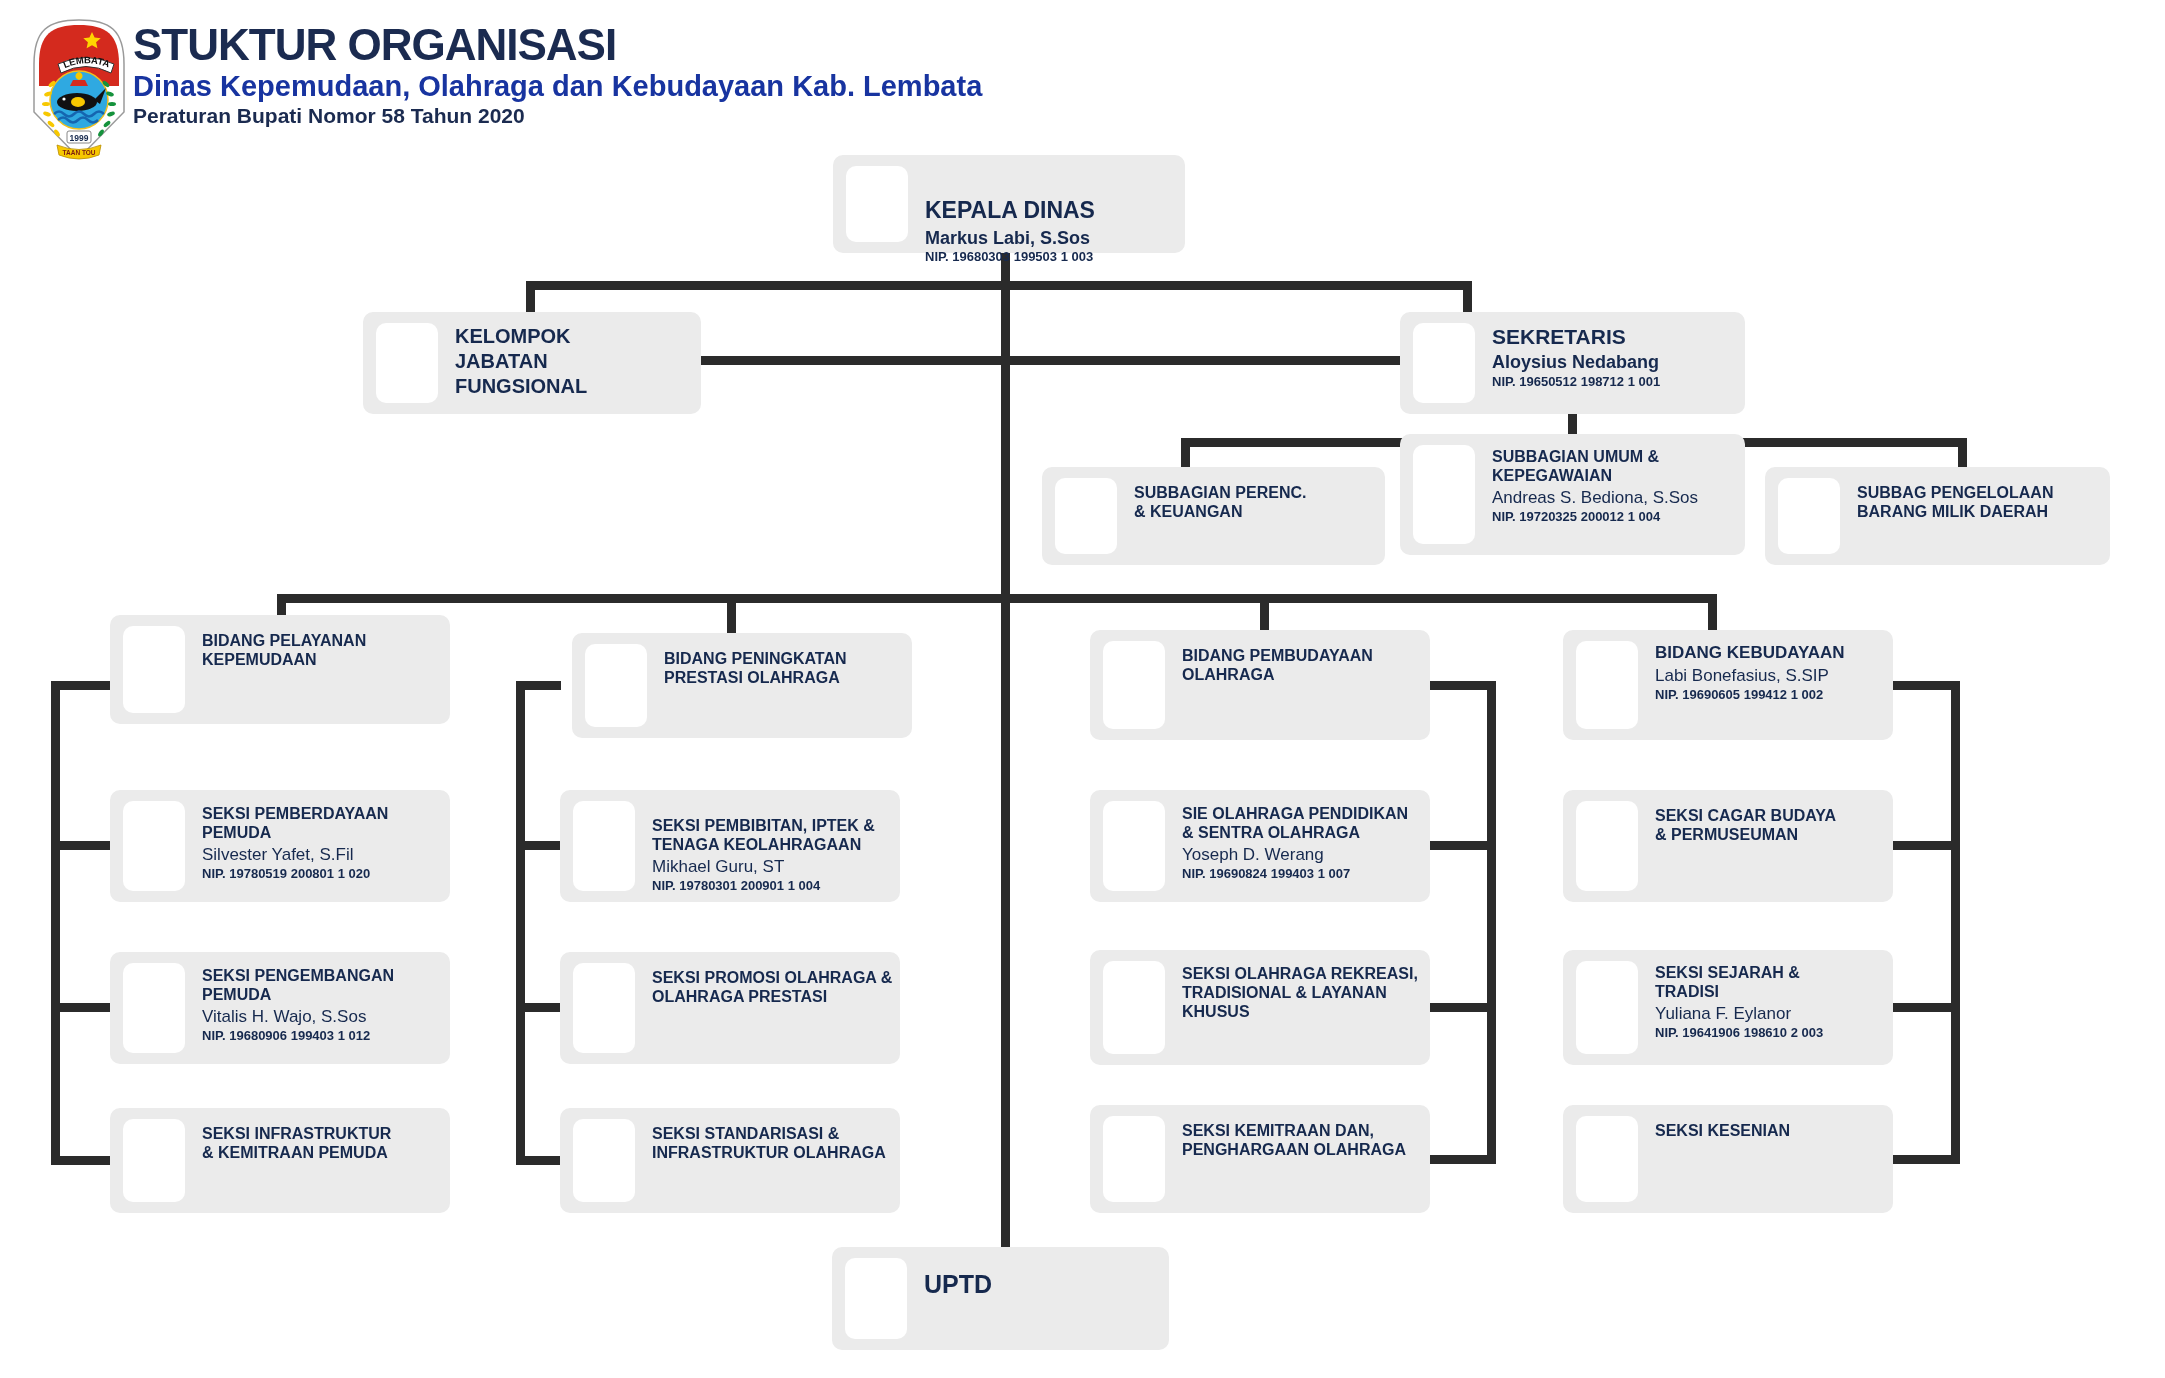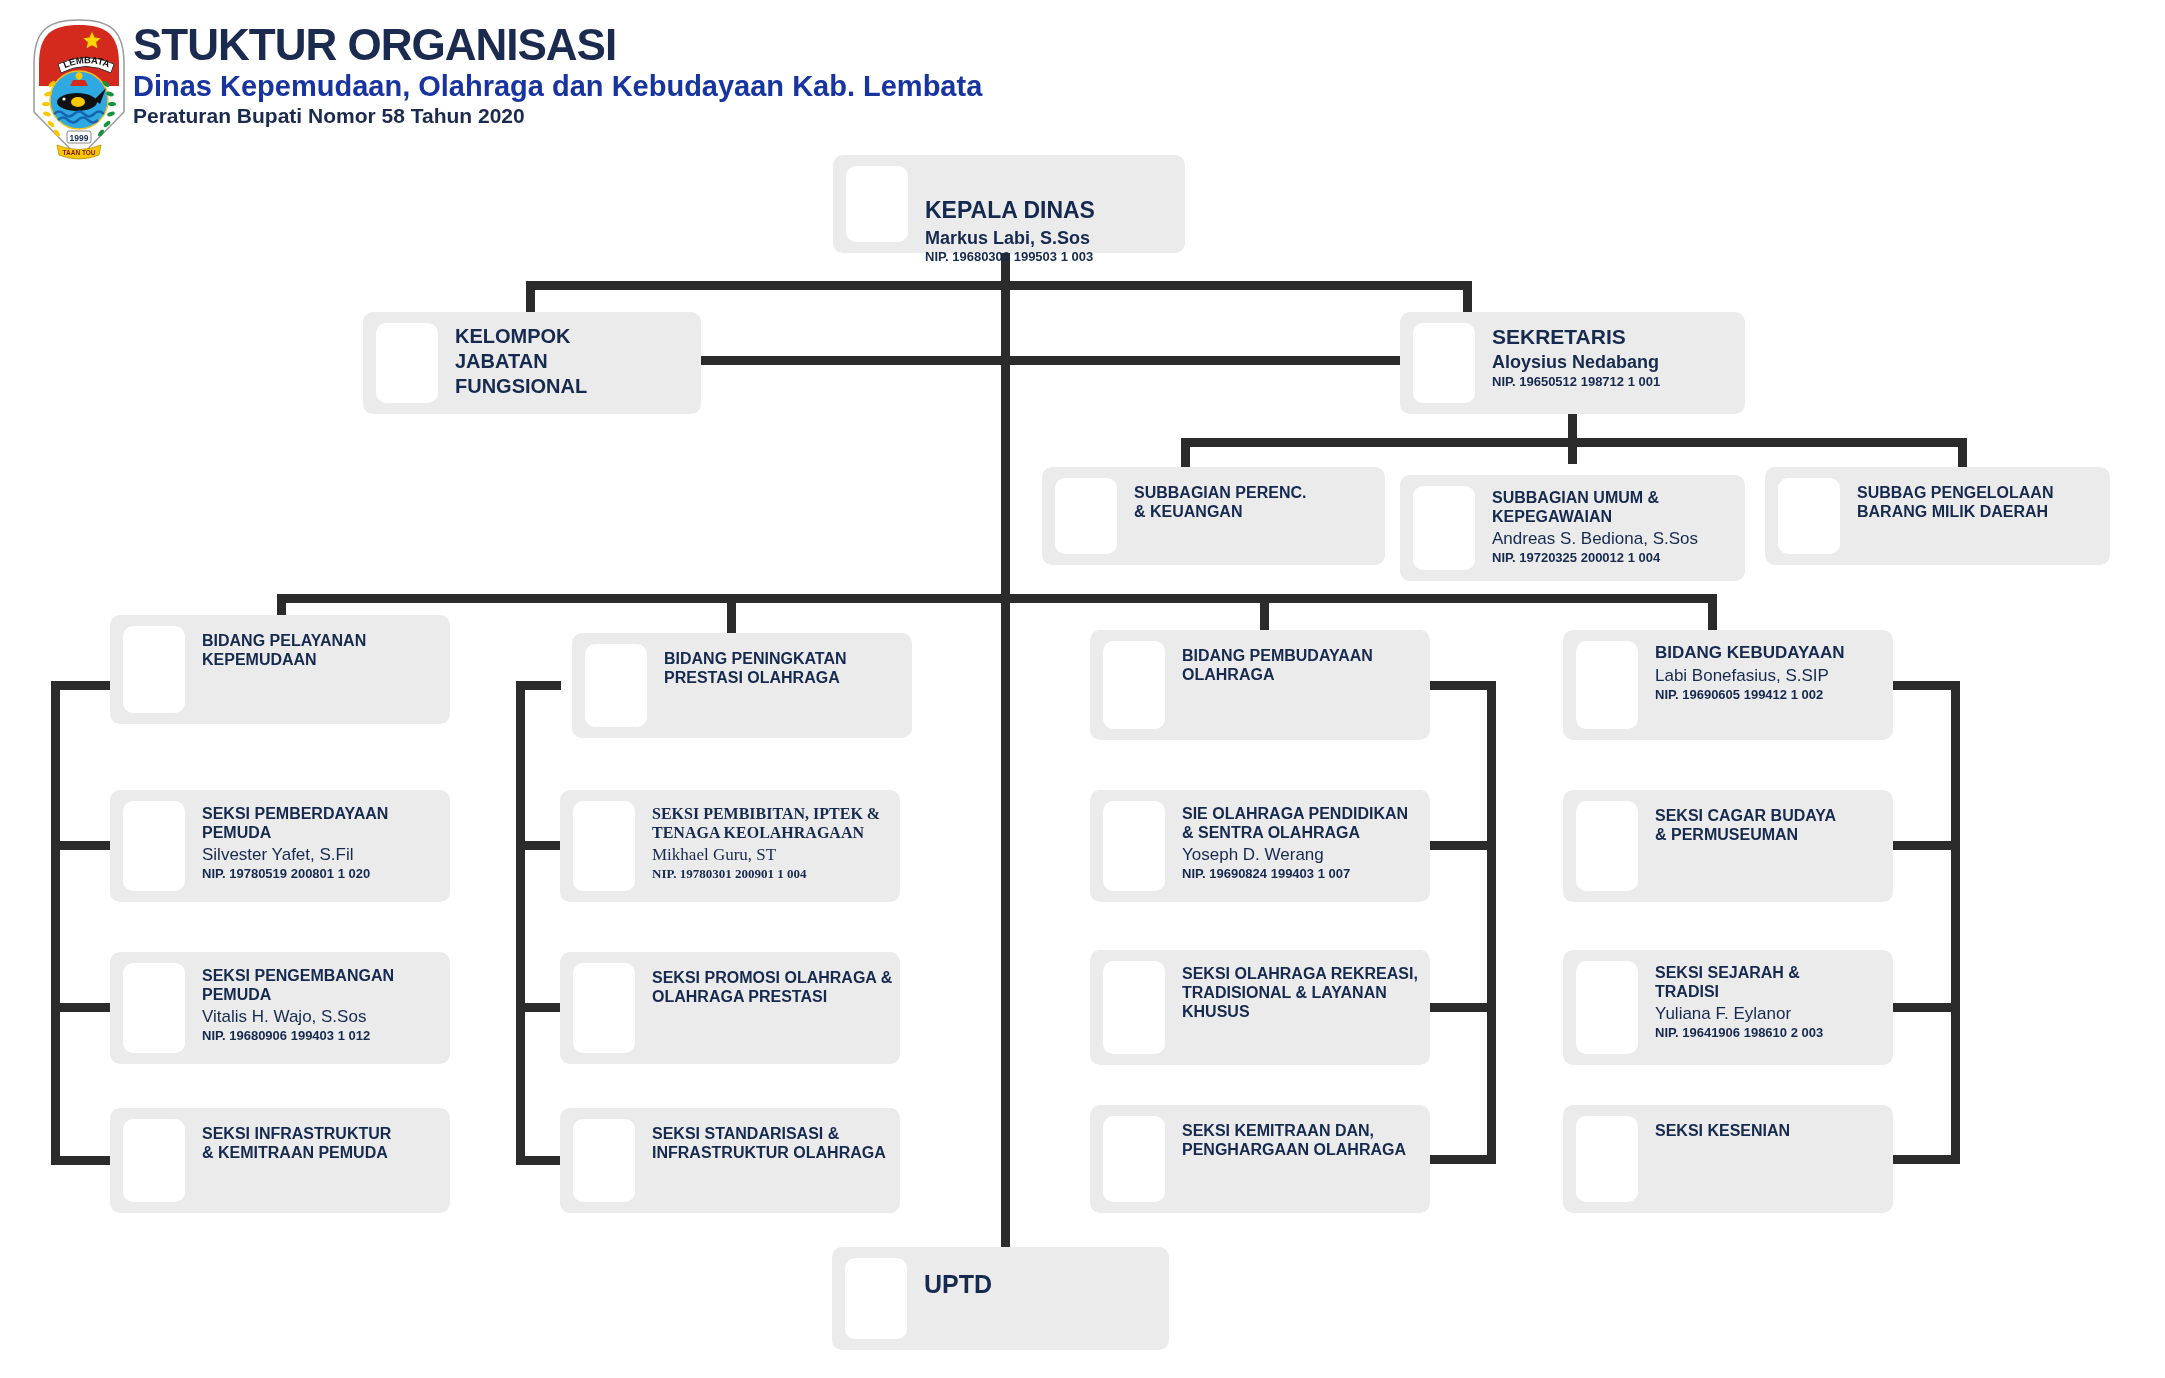--- a/index.html
+++ b/index.html
@@ -64,36 +64,36 @@
   #n-kepala .nodetext{padding-top:13px;margin-top:29px;}
   #n-kepala .ntitle{font-size:23px;}
   #n-kelompok{left:363px;top:312px;width:338px;height:102px;}
   #n-kelompok .nodetext{padding-top:12px;width:170px;}
   #n-kelompok .ntitle{font-size:20px;line-height:1.25;}
   #n-sekretaris{left:1400px;top:312px;width:345px;height:102px;}
   #n-sekretaris .nodetext{padding-top:12px;width:240px;}
   #n-sekretaris .ntitle{font-size:21px;}
   #n-sub-perenc{left:1042px;top:467px;width:343px;height:98px;}
   #n-sub-perenc .nodetext{width:180px;}
-  #n-sub-umum{left:1400px;top:475px;width:345px;height:106px;}
+  #n-sub-umum{left:1400px;top:434px;width:345px;height:121px;}
   #n-sub-umum .nodetext{padding-top:13px;width:220px;}
   #n-sub-barang{left:1765px;top:467px;width:345px;height:98px;}
   #n-sub-barang .nodetext{width:215px;}
 
   #n-bidang1{left:110px;top:615px;width:340px;height:109px;}
   #n-seksi1a{left:110px;top:790px;width:340px;height:112px;}
   #n-seksi1a .nodetext{padding-top:14px;}
   #n-seksi1b{left:110px;top:952px;width:340px;height:112px;}
   #n-seksi1b .nodetext{padding-top:14px;}
   #n-seksi1c{left:110px;top:1108px;width:340px;height:105px;}
   #n-seksi1c .nodetext{width:200px;}
 
   #n-bidang2{left:560px;top:633px;width:340px;height:105px;margin-left:12px;}
   #n-seksi2a{left:560px;top:790px;width:340px;height:112px;}
-  #n-seksi2a .nodetext{padding-top:14px;font-family:Liberation Serif, serif;}
+  #n-seksi2a .nodetext{padding-top:26px;}
   #n-seksi2b{left:560px;top:952px;width:340px;height:112px;}
   #n-seksi2c{left:560px;top:1108px;width:340px;height:105px;}
 
   #n-bidang3{left:1090px;top:630px;width:340px;height:110px;}
   #n-seksi3a{left:1090px;top:790px;width:340px;height:112px;}
   #n-seksi3a .nodetext{padding-top:14px;}
   #n-seksi3b{left:1090px;top:950px;width:340px;height:115px;}
   #n-seksi3b .nodetext{padding-top:14px;}
   #n-seksi3c{left:1090px;top:1105px;width:340px;height:108px;}
 

